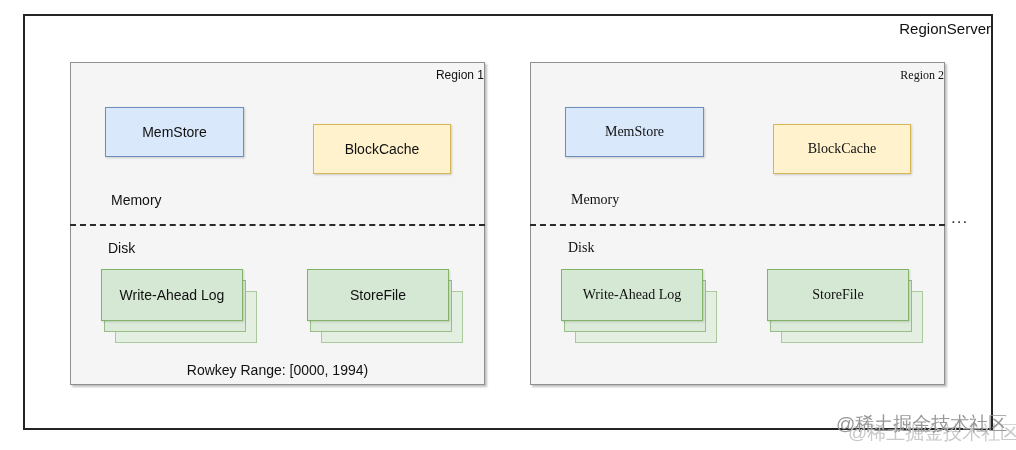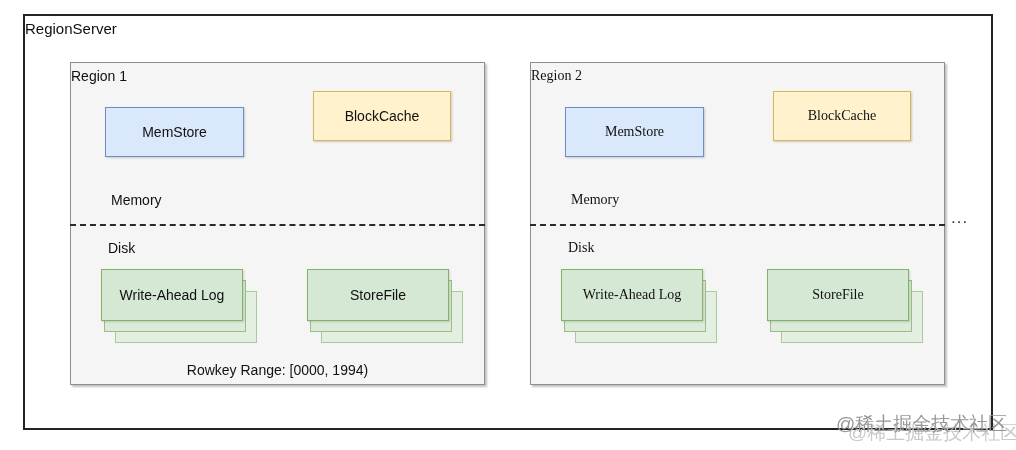--- a/index.html
+++ b/index.html
@@ -9,47 +9,47 @@
     font-family: "Liberation Sans", sans-serif; color: #111111;
   }
   
   .outer {
     position: absolute; left: 23px; top: 14px;
     width: 966px; height: 412px;
     border: 2px solid #242424; background: #ffffff;
   }
   .outer-title {
     position: absolute; left: 0; top: 4px; width: 100%;
-    text-align: left; font-size: 15px; color: #0f0f0f;
+    text-align: right; font-size: 15px; color: #0f0f0f;
   }
   
   .region {
     position: absolute; top: 46px; width: 413px; height: 321px;
     background: var(--region-fill, #f5f5f5);
     border: 1px solid var(--region-border, #8f8f8f);
     box-shadow: 1.5px 1.5px 2px rgba(0,0,0,0.25);
   }
   .region.r0 { left: 45px; }
   .region.r1 { left: 505px; font-family: Liberation Serif, serif; }
   .region-title {
     position: absolute; top: 5px; left: 0; width: 100%;
-    text-align: left; font-size: 14px;
+    text-align: right; font-size: 12px;
   }
   
   .node {
     position: absolute; display: flex; align-items: center; justify-content: center;
     font-size: 14px; box-shadow: 1px 1px 2px rgba(0,0,0,0.18);
   }
   .memstore {
     left: 34px; top: 44px; width: 137px; height: 48px;
     background: var(--memstore-fill, #dae8fc);
     border: 1px solid var(--memstore-border, #6c8ebf);
   }
   .blockcache {
-    left: 242px; top: 28px; width: 136px; height: 48px;
+    left: 242px; top: 61px; width: 136px; height: 48px;
     background: var(--blockcache-fill, #fff2cc);
     border: 1px solid var(--blockcache-border, #d6b656);
   }
   
   .zone-label { position: absolute; font-size: 14px; }
   .memory-label { left: 40px; top: 129px; }
   .divider {
     position: absolute; left: -1px; right: -1px; top: 161px;
     border-top: 2px dashed #2a2a2a;
   }

